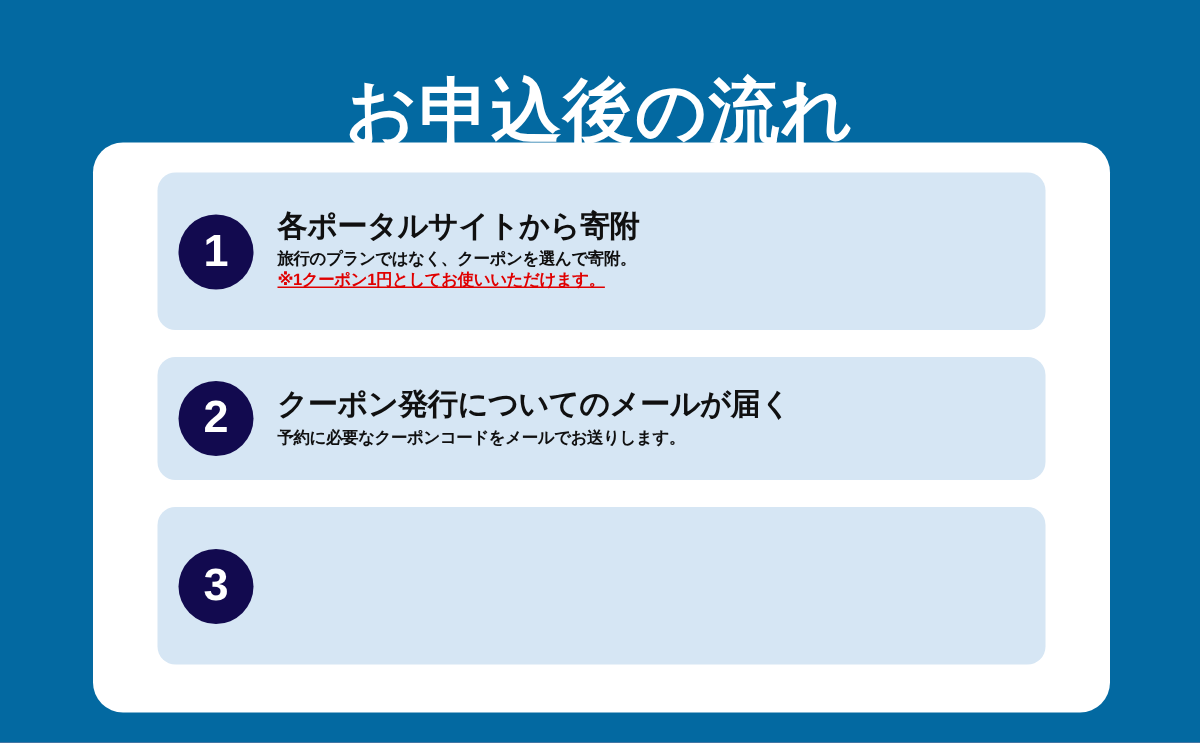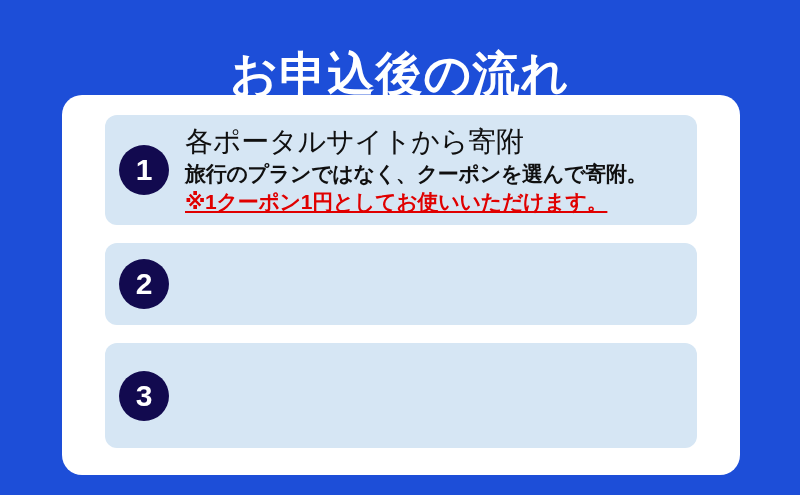--- a/index.html
+++ b/index.html
@@ -12,21 +12,21 @@
     overflow: hidden;
     background: #0b0a4e;
     font-family: "Liberation Sans", "DejaVu Sans", sans-serif;
     -webkit-font-smoothing: antialiased;
   }
 
   .screen {
     position: relative;
     width: 800px;
     height: 495px;
-    background: #1d4ed8;
+    background: #0369a1;
     box-sizing: border-box;
   }
 
   
   .page-title {
     position: absolute;
     top: 14px;
     left: 0;
     width: 800px;
     text-align: center;
@@ -90,31 +90,31 @@
     user-select: none;
   }
 
   .step-body {
     flex: 1 1 auto;
     min-width: 0;
   }
 
   .step-title {
     color: #101010;
-    font-size: 28px;
-    font-weight: 400;
+    font-size: 20px;
+    font-weight: 700;
     line-height: 1.18;
     letter-spacing: -0.2px;
     white-space: nowrap;
     margin-bottom: 2px;
   }
 
   .step-line {
     color: #101010;
-    font-size: 21px;
+    font-size: 11px;
     font-weight: 700;
     line-height: 1.32;
     letter-spacing: -0.3px;
     white-space: nowrap;
   }
 
   .step-line.note {
     color: #e00000;
     text-decoration: underline;
   }
@@ -133,20 +133,24 @@
         <div class="step-badge">1</div>
         <div class="step-body">
           <div class="step-title">各ポータルサイトから寄附</div>
           <div class="step-line">旅行のプランではなく、クーポンを選んで寄附。</div>
           <div class="step-line note">※1クーポン1円としてお使いいただけます。</div>
         </div>
       </div>
 
       <div class="step-card h2">
         <div class="step-badge">2</div>
+        <div class="step-body">
+          <div class="step-title">クーポン発行についてのメールが届く</div>
+          <div class="step-line">予約に必要なクーポンコードをメールでお送りします。</div>
+        </div>
       </div>
 
       <div class="step-card h3">
         <div class="step-badge">3</div>
       </div>
 
     </div>
   </div>
 </div>
 

